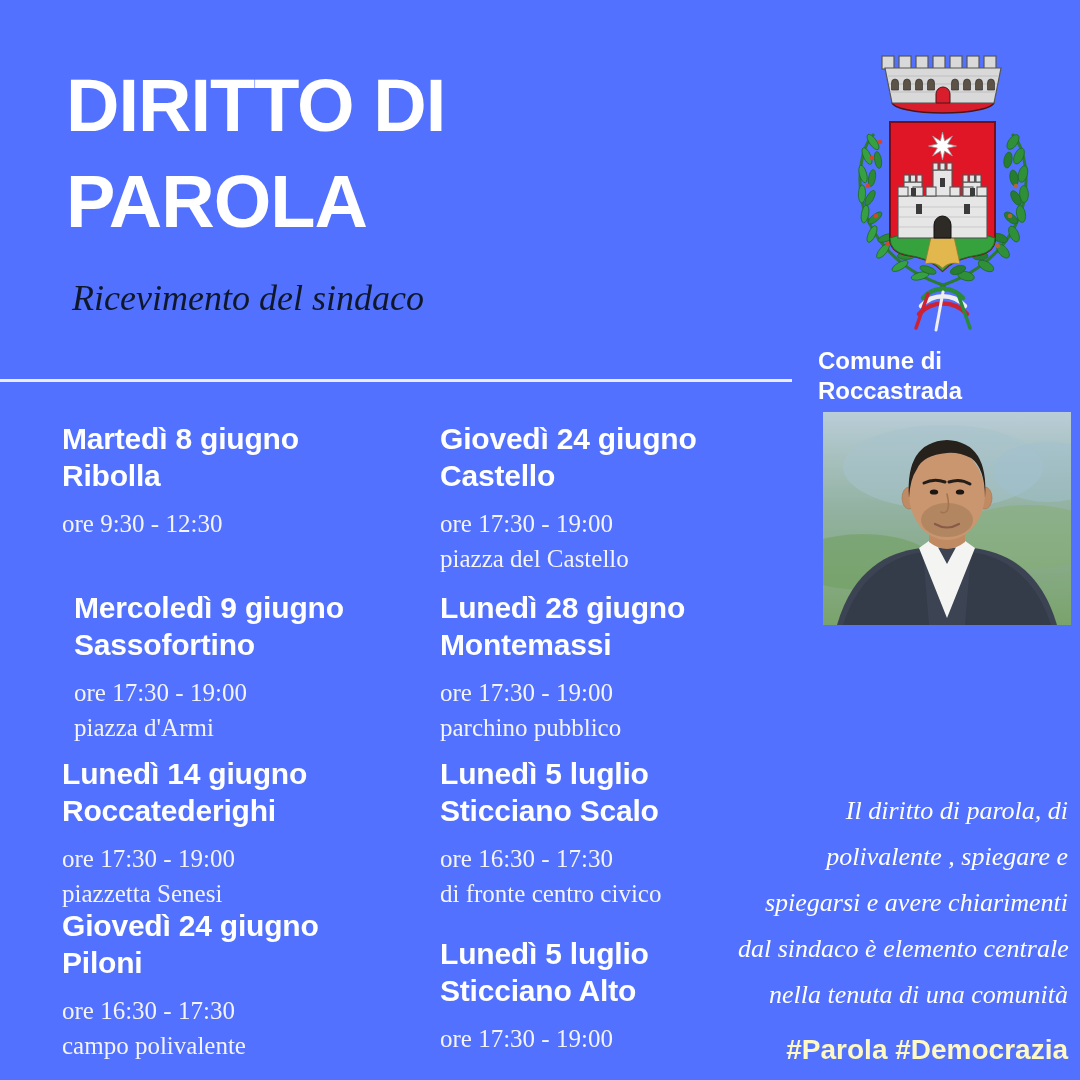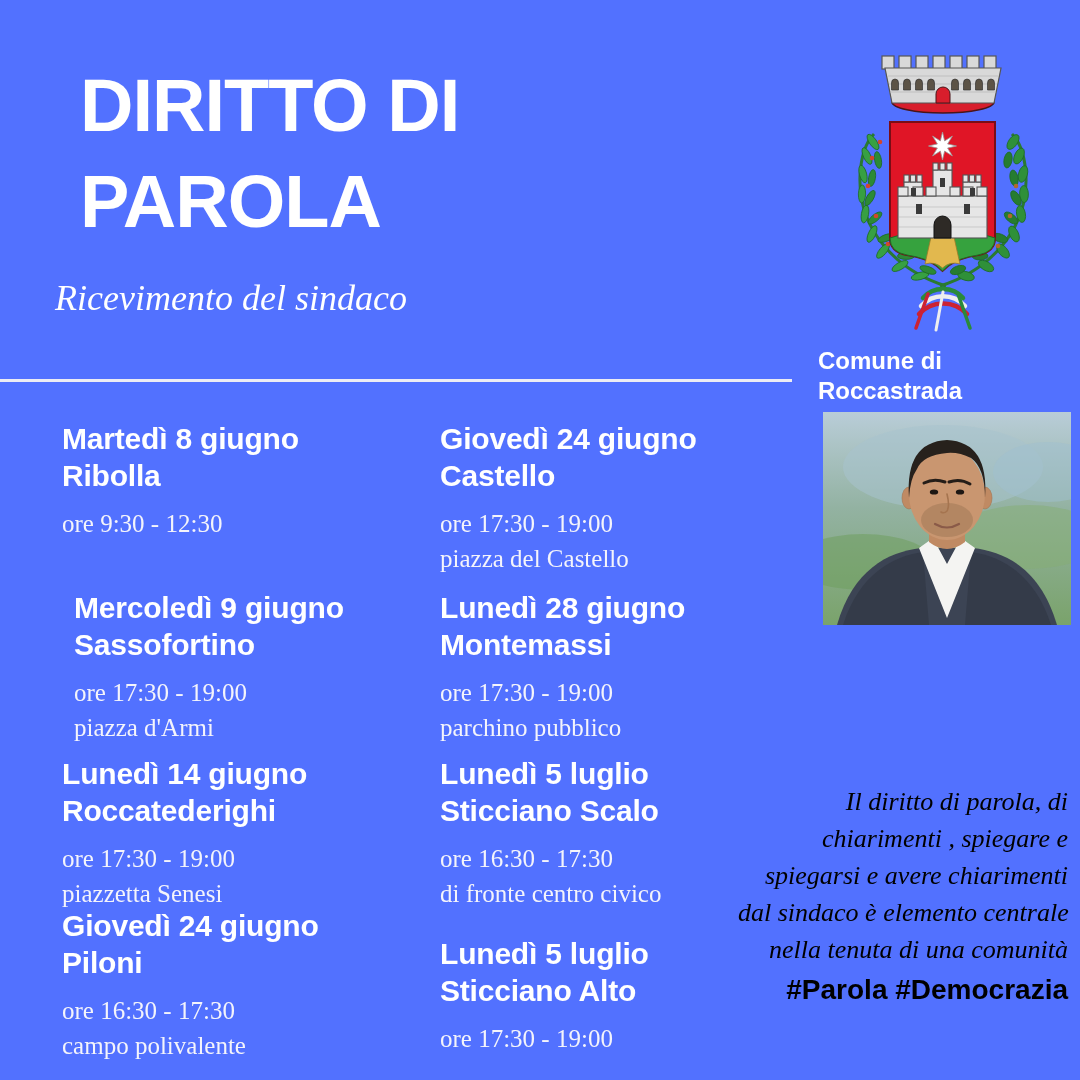--- a/index.html
+++ b/index.html
@@ -4,49 +4,49 @@
 <style>
   html,body{margin:0;padding:0;}
   body{
     width:1080px;height:1080px;position:relative;overflow:hidden;
     background:#5271ff;
     font-family:"Liberation Sans",sans-serif;
     color:#ffffff;
   }
   .abs{position:absolute;}
   .title{
-    left:80px;top:58px;margin:0;
+    left:66px;top:58px;margin:0;
     font:bold 74px/96px "Liberation Sans",sans-serif;
     letter-spacing:-1px;color:#ffffff;
   }
   .subtitle{
-    left:55px;top:276px;
-    font:italic 36px/44px "Liberation Serif",serif;color:#ffffff;
+    left:72px;top:276px;
+    font:italic 36px/44px "Liberation Serif",serif;color:#0f172a;
   }
   .divider{left:0;top:379px;width:792px;height:3px;background:#ececf4;}
   .entry{width:360px;}
   .entry-head{
     margin:0;font:bold 30px/37px "Liberation Sans",sans-serif;
     letter-spacing:-0.2px;color:#ffffff;
   }
   .entry-time,.entry-venue{
     margin:0;font:400 25px/35px "Liberation Serif",serif;color:#f4f4fb;
   }
   .entry-time{margin-top:12px;}
   .org-name{
     left:818px;top:346px;width:256px;text-align:left;
     font:bold 24px/30px "Liberation Sans",sans-serif;color:#ffffff;
   }
   .crest{left:828px;top:46px;width:240px;height:298px;}
   .photo{left:823px;top:412px;width:248px;height:213px;overflow:hidden;}
   .quote{right:12px;top:783px;width:330px;text-align:right;}
-  .quote-line{font:italic 26px/37px "Liberation Serif",serif;color:#000000;white-space:nowrap;}
+  .quote-line{font:italic 26px/37px "Liberation Serif",serif;color:#ffffff;white-space:nowrap;margin-top:9px;}
   .hashtags{
-    margin-top:5px;
-    font:bold 28px/34px "Liberation Sans",sans-serif;color:#000000;white-space:nowrap;
+    margin-top:20px;
+    font:bold 28px/34px "Liberation Sans",sans-serif;color:#fef9c3;white-space:nowrap;
   }
 </style>
 </head>
 <body style="background: rgb(82, 113, 255);">
 
 <h1 class="abs title">
   <span>DIRITTO DI</span><br>
   <span>PAROLA</span>
 </h1>
 <div class="abs subtitle">Ricevimento del sindaco</div>
@@ -274,18 +274,18 @@
     <ellipse cx="137" cy="80" rx="4.2" ry="2.6" fill="#1d1713"></ellipse>
 
     <path d="M124,82 q3,12 0,17 q-3,3 -6,1" stroke="#a5744f" stroke-width="1.6" fill="none" stroke-linecap="round"></path>
 
     <path d="M112,112 q12,7 24,0" stroke="#8a5a48" stroke-width="2.2" fill="none" stroke-linecap="round"></path>
   </svg>
 </div>
 
 <div class="abs quote">
   <div class="quote-line">Il diritto di parola, di</div>
-  <div class="quote-line">chiarimenti , spiegare e</div>
+  <div class="quote-line">polivalente , spiegare e</div>
   <div class="quote-line">spiegarsi e avere chiarimenti</div>
   <div class="quote-line">dal sindaco è elemento centrale</div>
   <div class="quote-line">nella tenuta di una comunità</div>
   <div class="hashtags">#Parola #Democrazia</div>
 </div>
 
 </body></html>

